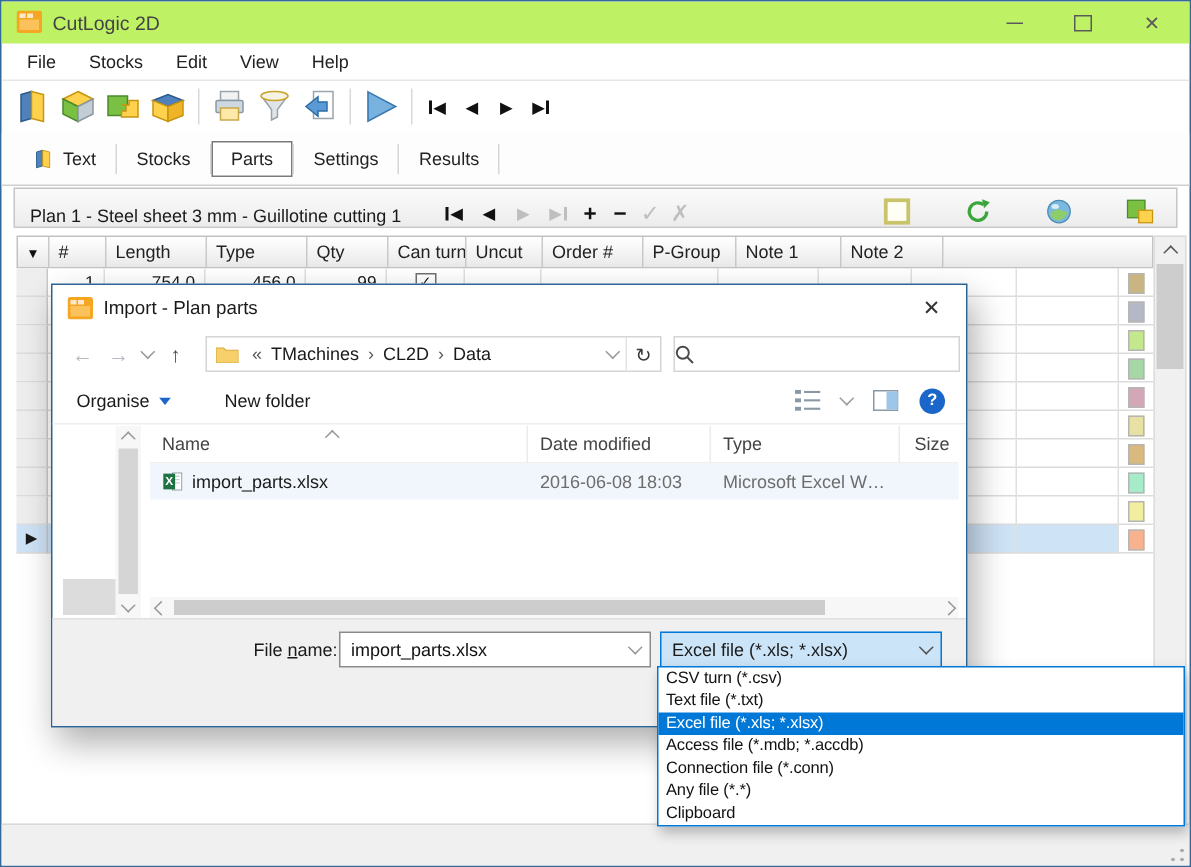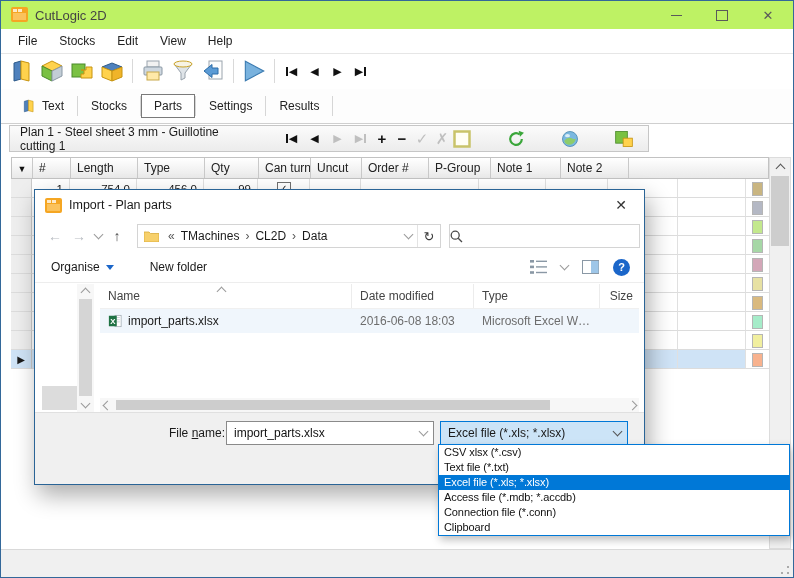--- a/index.html
+++ b/index.html
@@ -28,23 +28,23 @@
   .navg.dis{color:#bfbfbf;} .navg.dis .bar{background:#bfbfbf;}
   .pm{font-size:15px;font-weight:bold;color:#111;width:20px;text-align:center;}
   .pm.dis{color:#bfbfbf;font-weight:normal;}
   
   .tabbar{position:absolute;left:0;top:88px;right:0;height:34px;display:flex;align-items:center;
           padding-left:8px;border-bottom:1px solid #cfcfcf;background:#fdfdfd;}
   .tab{padding:5px 13px;font-size:12px;color:#222;display:flex;align-items:center;gap:6px;}
   .tab.sel{border:1px solid #7a7a7a;background:#fff;padding:4px 12px;}
   .tab-sep{width:1px;height:20px;background:#d6d6d6;}
   
-  .planbar{position:absolute;left:8px;top:124px;width:640px;height:27px;box-sizing:border-box;
+  .planbar{position:absolute;left:8px;top:124px;width:776px;height:27px;box-sizing:border-box;
            background:linear-gradient(#fbfbfb,#ececec);border:1px solid #c6c6c6;
-           display:flex;align-items:center;font-size:12px;}
+           display:flex;align-items:flex-end;font-size:12px;}
   .plan-label{margin-left:10px;color:#1a1a1a;}
   .plan-nav{display:flex;align-items:center;margin-left:24px;}
   .plan-icons{margin-left:auto;display:flex;align-items:center;gap:34px;margin-right:14px;}
   
   .ptable{position:absolute;left:10px;top:156px;width:758px;}
   .thead{display:flex;height:22px;background:linear-gradient(#ffffff,#e9e9e9);
          border:1px solid #c2c2c2;box-sizing:border-box;}
   .hcell{box-sizing:border-box;border-right:1px solid #c9c9c9;font-size:12px;color:#222;
          padding:3px 0 0 6px;overflow:hidden;white-space:nowrap;}
   .trow{display:flex;height:19px;background:#fff;}
@@ -642,19 +642,20 @@
     <div class="ftype-combo">
       <span class="val">Excel file (*.xls; *.xlsx)</span>
       <span class="combo-chev">
           <span class="chv down"></span>
         </span>
     </div>
   </div>
 </div>
 
 <div class="dropdown">
-    <div class="dd-item">CSV xlsx (*.csv)</div>
+    <div class="dd-item">CSV turn (*.csv)</div>
     <div class="dd-item">Text file (*.txt)</div>
     <div class="dd-item dd-sel">Excel file (*.xls; *.xlsx)</div>
     <div class="dd-item">Access file (*.mdb; *.accdb)</div>
     <div class="dd-item">Connection file (*.conn)</div>
+    <div class="dd-item">Any file (*.*)</div>
     <div class="dd-item">Clipboard</div>
   </div>
 
 </body></html>

